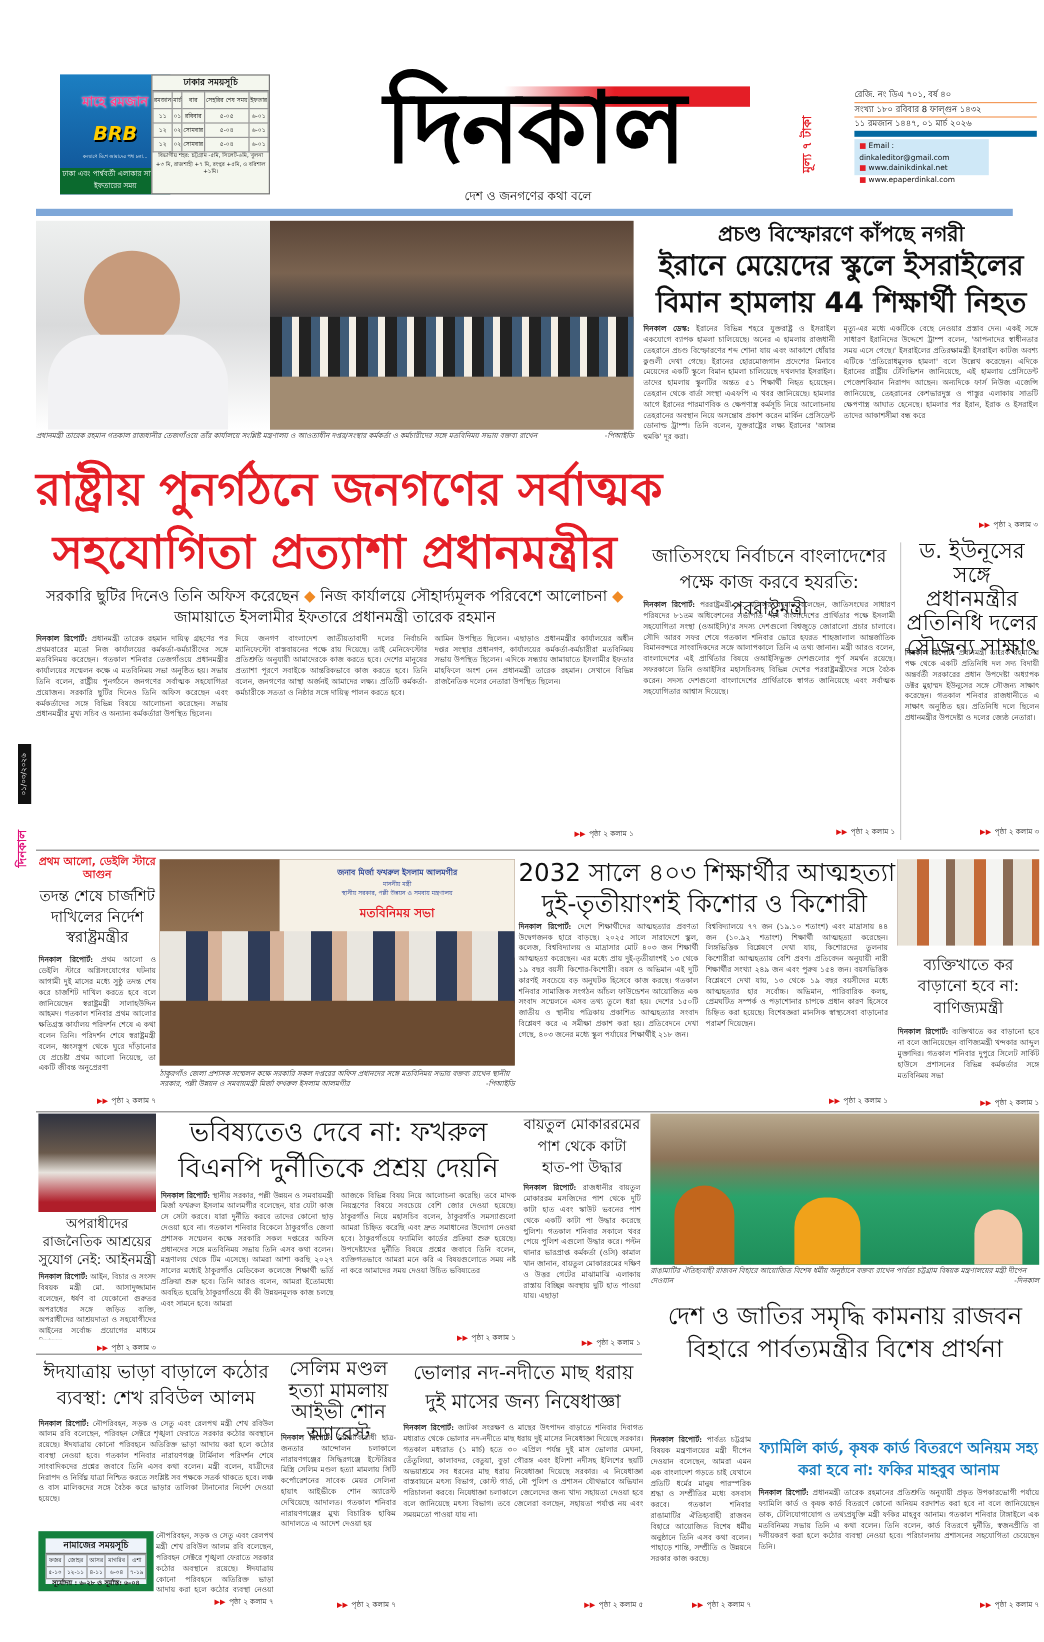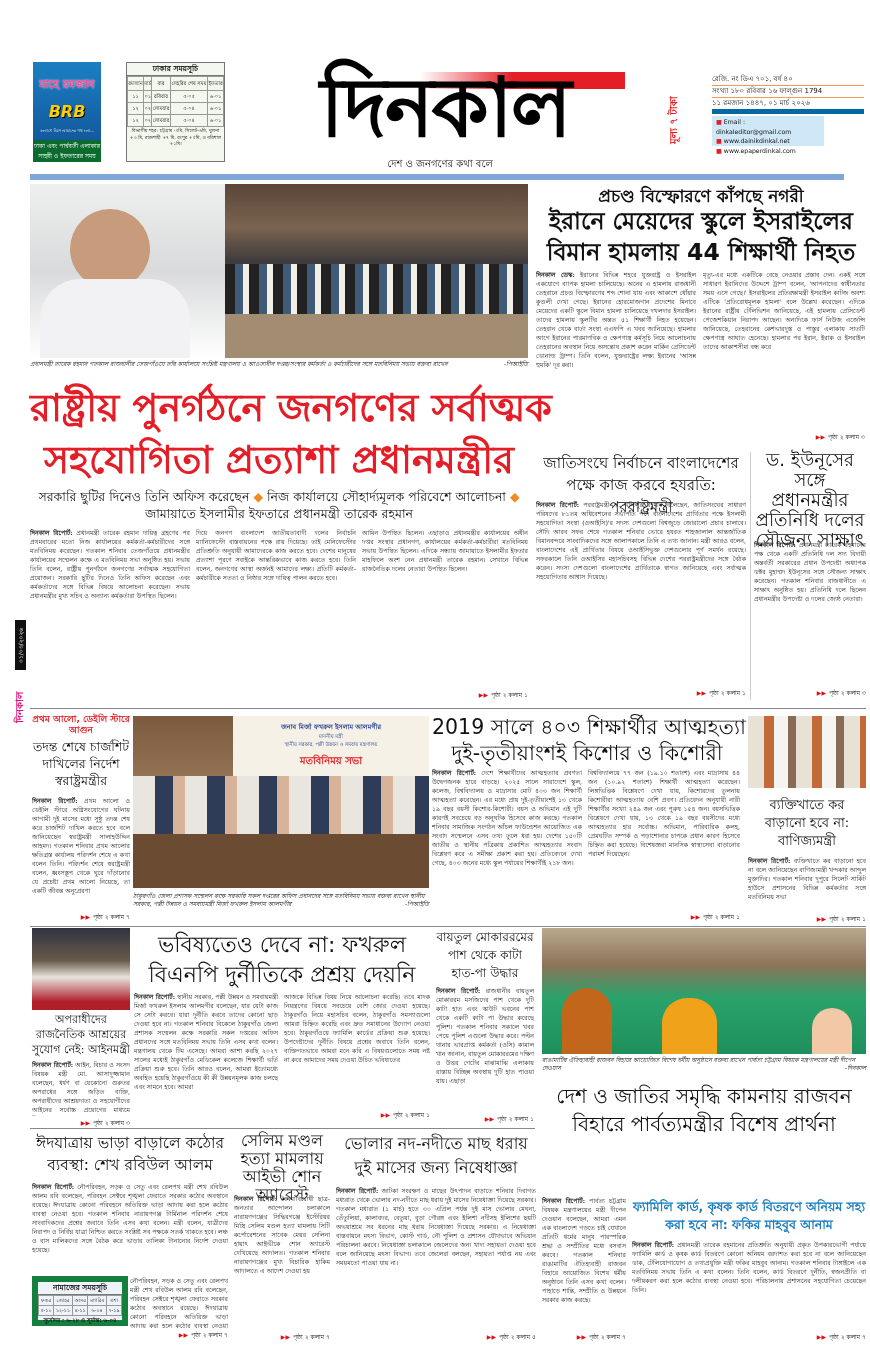--- a/index.html
+++ b/index.html
@@ -10,21 +10,21 @@
 .cont{font-size:6px;color:#222;text-align:right;margin-top:2px}
 .cont .arr{color:#d11;margin-right:3px}
 .hl{font-family:"DejaVu Sans",sans-serif;font-weight:bold;color:#111;text-align:center;line-height:1.12}
 .photo{background:linear-gradient(135deg,#8a7766,#c9b9a6 40%,#6f6254);overflow:hidden}
 .cap{font-family:"DejaVu Serif",serif;font-style:italic;font-size:6px;line-height:8px;color:#222}
 table{border-collapse:collapse}
 </style>
 </head>
 <body>
 
-<div class="abs" style="left:33px;top:62px;width:68px;height:100px;background:linear-gradient(#1c7fc2,#0f4f92);overflow:hidden">
+<div class="abs" style="left:50px;top:62px;width:92px;height:100px;background:linear-gradient(#1c7fc2,#0f4f92);overflow:hidden">
   <div style="position:absolute;top:14px;width:100%;text-align:center;font-weight:bold;font-size:11px;color:#ff3e8b;text-shadow:0 0 2px #fff">মাহে রমজান</div>
   <div style="position:absolute;top:40px;width:100%;text-align:center;font-weight:bold;font-style:italic;font-size:16px;color:#ffcd00;text-shadow:1px 1px 0 #000">BRB</div>
   <div style="position:absolute;top:66px;width:100%;text-align:center;font-size:4px;color:#fff">কল্যাণে মিশে আমাদের পথ চলা...</div>
   <div style="position:absolute;bottom:0;width:100%;height:22px;background:#0b6a2e;color:#fff;font-size:6px;line-height:10px;text-align:center;padding-top:1px">ঢাকা এবং পার্শ্ববর্তী এলাকার সাহরী ও ইফতারের সময়</div>
 </div>
 
 <div class="abs" style="left:126px;top:62px;width:99px;height:100px;border:1px solid #777;background:#f4f7ee">
   <div style="font-size:7.5px;font-weight:bold;text-align:center;border-bottom:1px solid #777;line-height:12px">ঢাকার সময়সূচি</div>
   <table id="dhaka-table" style="width:100%;font-size:5px;text-align:center">
     <tbody>
@@ -62,21 +62,21 @@
 </div>
 
 <div class="abs" style="left:420px;top:72px;width:205px;height:17px;background:linear-gradient(90deg,rgba(228,30,38,0),#e41e26 45%)"></div>
 <div class="abs" style="left:500px;top:56px;width:125px;text-align:left;color:#fff;font-weight:bold;font-size:11.5px;line-height:17px;padding-right:0">The Daily Dinkal</div>
 <div class="abs" style="left:255px;top:58px;width:380px;height:100px;font-family:'DejaVu Sans',sans-serif;font-weight:bold;font-size:82px;line-height:100px;letter-spacing:-2px;color:#000;text-align:center">দিনকাল</div>
 <div class="abs" style="left:330px;top:156px;width:220px;text-align:center;font-size:10px;color:#111">দেশ ও জনগণের কথা বলে</div>
 
 <div class="abs" style="left:666px;top:80px;writing-mode:vertical-rl;transform:rotate(180deg);color:#e41e26;font-weight:bold;font-size:10px;height:80px;text-align:center">মূল্য ৭ টাকা</div>
 <div class="abs" style="left:712px;top:74px;width:152px;font-size:7px;line-height:11px">
   <div style="border-bottom:1px solid #f39a5a">রেজি. নং ডিএ ৭০১, বর্ষ ৪০</div>
-  <div style="border-bottom:1px solid #f39a5a">সংখ্যা ১৮০ রবিবার ১৬ ফাল্গুন 1794</div>
+  <div style="border-bottom:1px solid #f39a5a">সংখ্যা ১৮০ রবিবার 8 ফাল্গুন ১৪৩২</div>
   <div style="border-bottom:5px solid #0369a1">১১ রমজান ১৪৪৭, ০১ মার্চ ২০২৬</div>
 </div>
 <div class="abs" style="left:712px;top:116px;width:112px;height:30px;background:#cfe8f7;font-size:6.2px;line-height:9.5px;padding:1px 4px">
   <div><span style="color:#e41e26">■ </span><span>Email : dinkaleditor@gmail.com</span></div>
   <div><span style="color:#e41e26">■ </span><span>www.dainikdinkal.net</span></div>
   <div><span style="color:#e41e26">■ </span><span>www.epaperdinkal.com</span></div>
 </div>
 <div class="abs" style="left:30px;top:174px;width:814px;height:6px;background:#7ea7d8"></div>
 
 <div class="abs" style="left:15px;top:620px;width:11px;height:50px;background:#111;color:#fff;writing-mode:vertical-rl;transform:rotate(180deg);font-size:6px;text-align:center">০১/০৩/২০২৬</div>
@@ -155,21 +155,21 @@
   </div>
   <div style="position:absolute;left:0;top:60px;width:296px;height:60px;background:repeating-linear-gradient(90deg,#e9e6df 0 22px,#2f3c58 22px 40px,#d7b39a 40px 52px)"></div>
   <div style="position:absolute;left:0;top:118px;width:296px;height:54px;background:#6b4b31"></div>
 </div>
 <div class="abs cap" style="left:133px;top:892px;width:296px">
   <span>ঠাকুরগাঁও জেলা প্রশাসক সম্মেলন কক্ষে সরকারি সকল দপ্তরের অফিস প্রধানদের সঙ্গে মতবিনিময় সভায় বক্তব্য রাখেন স্থানীয় সরকার, পল্লী উন্নয়ন ও সমবায়মন্ত্রী মির্জা ফখরুল ইসলাম আলমগীর</span>
   <span style="float:right">-পিআইডি</span>
 </div>
 
 <div class="abs hl" style="left:432px;top:714px;width:310px;font-size:20.5px;line-height:26px;font-weight:normal">
-  <div style="white-space:nowrap">2019 সালে ৪০৩ শিক্ষার্থীর আত্মহত্যা</div>
+  <div style="white-space:nowrap">2032 সালে ৪০৩ শিক্ষার্থীর আত্মহত্যা</div>
   <div style="white-space:nowrap">দুই-তৃতীয়াংশই কিশোর ও কিশোরী</div>
 </div>
 <div class="abs txt" style="left:432px;top:768px;width:150px;height:156px;overflow:hidden"><b>দিনকাল রিপোর্ট:</b> <span>দেশে শিক্ষার্থীদের আত্মহত্যার প্রবণতা উদ্বেগজনক হারে বাড়ছে। ২০২৫ সালে সারাদেশে স্কুল, কলেজ, বিশ্ববিদ্যালয় ও মাদ্রাসার মোট ৪০৩ জন শিক্ষার্থী আত্মহত্যা করেছেন। এর মধ্যে প্রায় দুই-তৃতীয়াংশই ১৩ থেকে ১৯ বছর বয়সী কিশোর-কিশোরী। বয়স ও অভিমান এই দুটি কারণই সবচেয়ে বড় অনুঘটক হিসেবে কাজ করছে। গতকাল শনিবার সামাজিক সংগঠন আঁচল ফাউন্ডেশন আয়োজিত এক সংবাদ সম্মেলনে এসব তথ্য তুলে ধরা হয়। দেশের ১৫০টি জাতীয় ও স্থানীয় পত্রিকায় প্রকাশিত আত্মহত্যার সংবাদ বিশ্লেষণ করে এ সমীক্ষা প্রকাশ করা হয়। প্রতিবেদনে দেখা গেছে, ৪০৩ জনের মধ্যে স্কুল পর্যায়ের শিক্ষার্থীই ২১৮ জন।</span></div>
 <div class="abs" style="left:588px;top:768px;width:152px;height:156px">
   <div class="txt" style="height:142px;overflow:hidden">বিশ্ববিদ্যালয়ে ৭৭ জন (১৯.১০ শতাংশ) এবং মাদ্রাসায় ৪৪ জন (১০.৯২ শতাংশ) শিক্ষার্থী আত্মহত্যা করেছেন। লিঙ্গভিত্তিক বিশ্লেষণে দেখা যায়, কিশোরদের তুলনায় কিশোরীরা আত্মহত্যায় বেশি প্রবণ। প্রতিবেদন অনুযায়ী নারী শিক্ষার্থীর সংখ্যা ২৪৯ জন এবং পুরুষ ১৫৪ জন। বয়সভিত্তিক বিশ্লেষণে দেখা যায়, ১৩ থেকে ১৯ বছর বয়সীদের মধ্যে আত্মহত্যার হার সর্বোচ্চ। অভিমান, পারিবারিক কলহ, প্রেমঘটিত সম্পর্ক ও পড়াশোনার চাপকে প্রধান কারণ হিসেবে চিহ্নিত করা হয়েছে। বিশেষজ্ঞরা মানসিক স্বাস্থ্যসেবা বাড়ানোর পরামর্শ দিয়েছেন।</div>
   <div class="cont"><span class="arr">▶▶</span><span>পৃষ্ঠা ২ কলাম ১</span></div>
 </div>
 
 <div class="abs photo" style="left:748px;top:716px;width:118px;height:72px;background:repeating-linear-gradient(90deg,#e8e2d6 0 16px,#c46a37 16px 26px,#f4f4f2 26px 40px,#8a6b55 40px 48px)"></div>
 <div class="abs hl" style="left:748px;top:796px;width:118px;font-size:13px;line-height:18px;font-weight:normal">ব্যক্তিখাতে কর বাড়ানো হবে না: বাণিজ্যমন্ত্রী</div>

